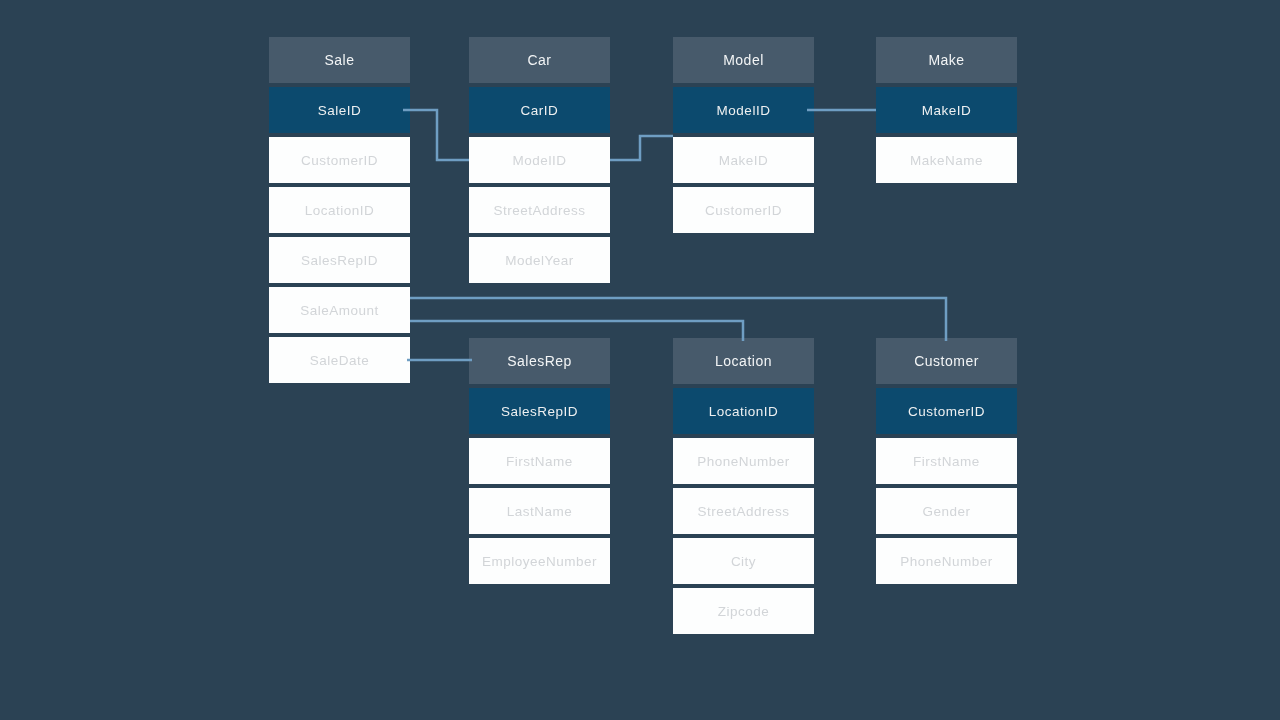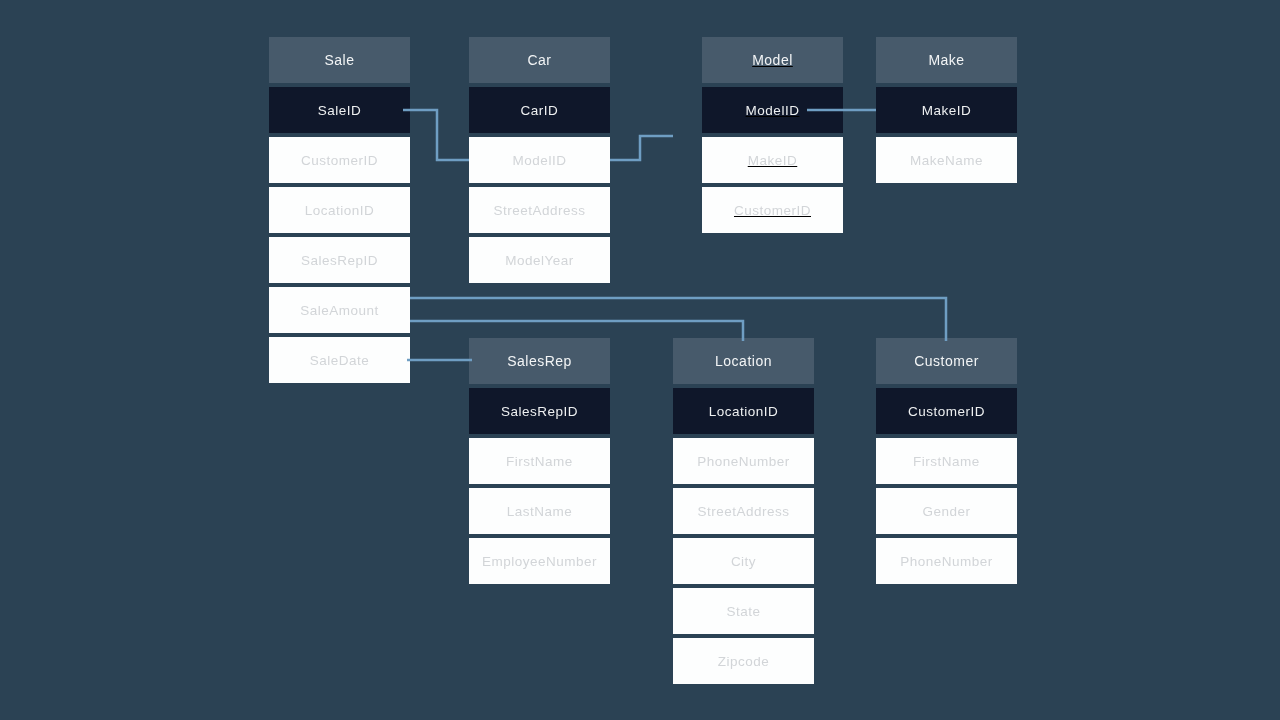--- a/index.html
+++ b/index.html
@@ -20,21 +20,21 @@
     letter-spacing:0.5px;
     user-select:none;
     text-align:center;
   }
   .cell.header{
     background:#475a6b;
     color:#f3f5f6;
     font-size:14px;
   }
   .cell.key{
-    background:#0f172a;
+    background:#0c4a6e;
     color:#eef0f1;
   }
   .cell.field{
     background:#fdfefe;
     color:#d2d5d8;
   }
   #connector-layer{
     position:absolute;left:0;top:0;z-index:2;
     pointer-events:none;
   }
@@ -64,21 +64,21 @@
       <div class="cell field">SaleAmount</div>
       <div class="cell field">SaleDate</div>
     </div>
     <div class="er-table" style="left: 469px; top: 37px;">
       <div class="cell header">Car</div>
       <div class="cell key">CarID</div>
       <div class="cell field">ModelID</div>
       <div class="cell field">StreetAddress</div>
       <div class="cell field">ModelYear</div>
     </div>
-    <div class="er-table" style="left: 702px; top: 37px; text-decoration: underline;">
+    <div class="er-table" style="left: 673px; top: 37px;">
       <div class="cell header">Model</div>
       <div class="cell key">ModelID</div>
       <div class="cell field">MakeID</div>
       <div class="cell field">CustomerID</div>
     </div>
     <div class="er-table" style="left: 876px; top: 37px;">
       <div class="cell header">Make</div>
       <div class="cell key">MakeID</div>
       <div class="cell field">MakeName</div>
     </div>
@@ -88,21 +88,20 @@
       <div class="cell field">FirstName</div>
       <div class="cell field">LastName</div>
       <div class="cell field">EmployeeNumber</div>
     </div>
     <div class="er-table" style="left: 673px; top: 338px;">
       <div class="cell header">Location</div>
       <div class="cell key">LocationID</div>
       <div class="cell field">PhoneNumber</div>
       <div class="cell field">StreetAddress</div>
       <div class="cell field">City</div>
-      <div class="cell field">State</div>
       <div class="cell field">Zipcode</div>
     </div>
     <div class="er-table" style="left: 876px; top: 338px;">
       <div class="cell header">Customer</div>
       <div class="cell key">CustomerID</div>
       <div class="cell field">FirstName</div>
       <div class="cell field">Gender</div>
       <div class="cell field">PhoneNumber</div>
     </div>
   </div>

